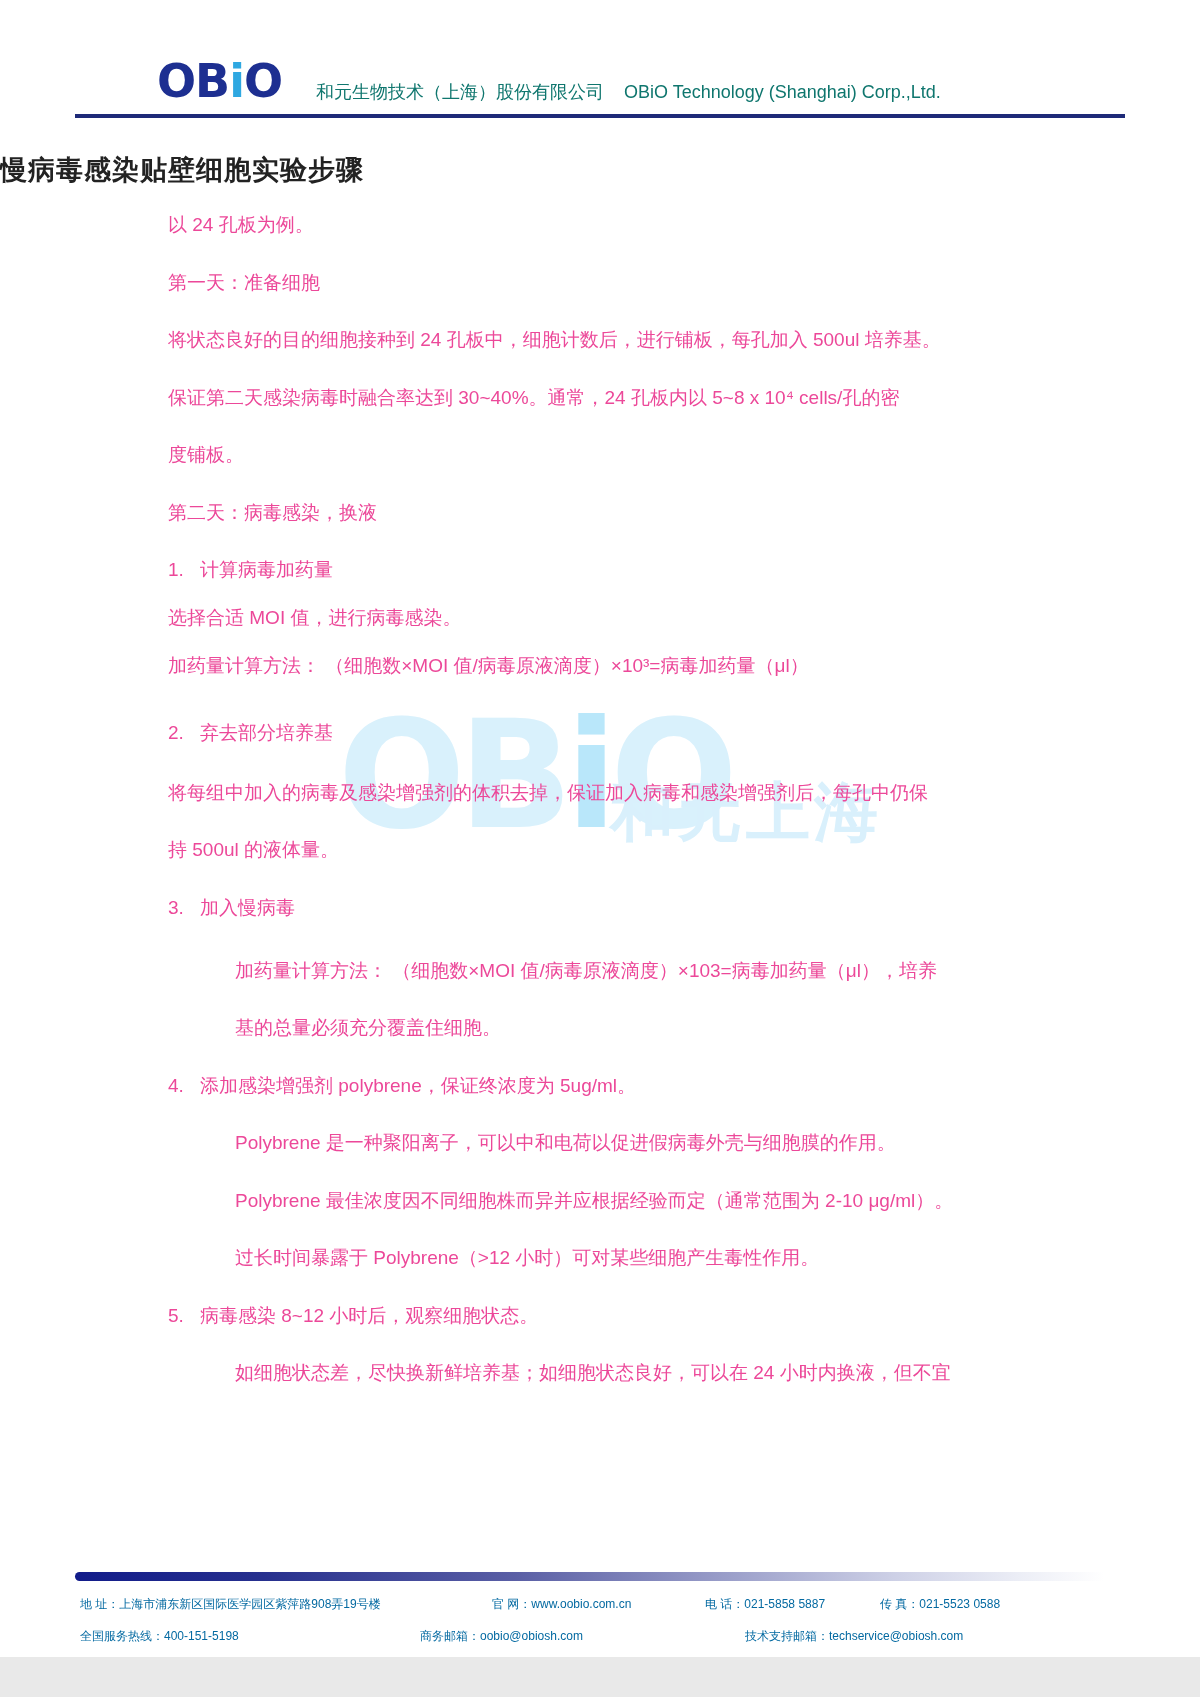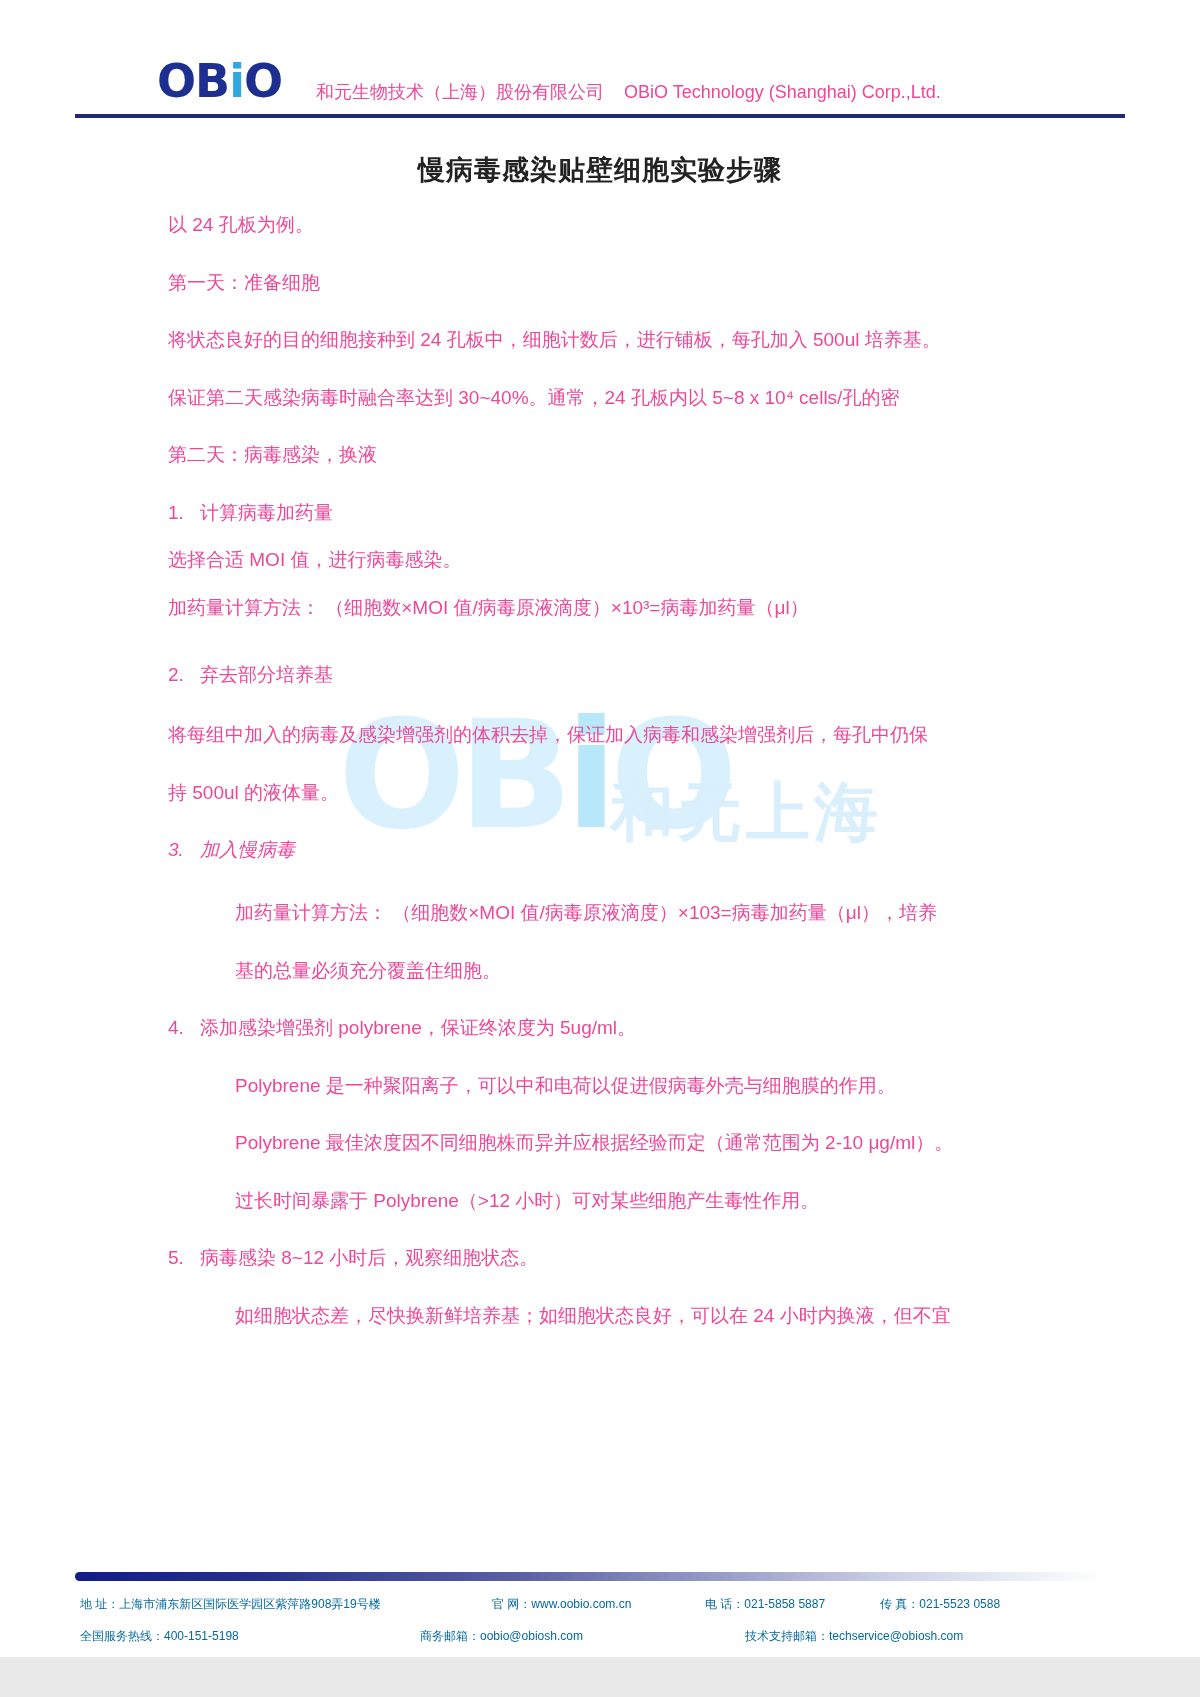--- a/index.html
+++ b/index.html
@@ -15,21 +15,21 @@
   .logo{
     position:absolute;left:157px;top:58px;
     font-size:46px;font-weight:bold;line-height:1;
     font-family:"DejaVu Sans","Liberation Sans",sans-serif;
     letter-spacing:-1px;
   }
   .lg-d{color:#1d2f91;}
   .lg-l{color:#2fa8e1;}
   .company{
     position:absolute;left:316px;top:80px;
-    font-size:18px;color:#ec4899;white-space:nowrap;
+    font-size:18px;color:#0f766e;white-space:nowrap;
   }
   .company-en{margin-left:20px;}
   .rule{
     position:absolute;left:75px;top:114px;
     width:1050px;height:4px;background:#1e2a78;
   }
   
   .watermark{position:absolute;left:0;top:0;width:100%;height:100%;z-index:1;pointer-events:none;}
   .wm-logo{
     position:absolute;left:338px;top:700px;
@@ -40,38 +40,38 @@
   .wm-d{color:#d9f1fc;}
   .wm-l{color:#b9e7fa;}
   .wm-cn{
     position:absolute;left:610px;top:780px;
     font-size:64px;font-weight:bold;line-height:1;
     color:#d9f0fc;letter-spacing:4px;white-space:nowrap;
   }
   
   .title{
     position:absolute;left:0;top:152px;width:100%;margin:0;
-    text-align:center;
+    text-align:left;
     font-size:27px;font-weight:bold;color:#222222;
     letter-spacing:1px;z-index:2;
   }
   
   .body-lines{position:absolute;left:0;top:212px;width:100%;z-index:2;}
   .line{
     box-sizing:border-box;height:57.5px;
     padding-left:168px;padding-right:60px;
     font-size:19px;line-height:25px;color:#ec4899;
     white-space:nowrap;
   }
   .line.indent{padding-left:200px;margin-left:35px;}
   .line .num{display:inline-block;width:32px;}
   .line.s-tight{height:47.75px;}
   .line.s-wide{height:67px;}
   .line.s-mid{height:60px;}
-  .line.s-wide2{height:63px;font-style:italic;}
+  .line.s-wide2{height:63px;}
   
   .grad{
     position:absolute;left:75px;top:1572px;
     width:1050px;height:9px;border-radius:5px;
     background:linear-gradient(to right,#121c8a 0%,#27308e 18%,#5a5fa5 42%,#9a9ec9 62%,#cdd0e6 78%,#eceef6 90%,#ffffff 98%);
     z-index:2;
   }
   .frow{position:absolute;left:0;width:100%;height:22px;z-index:2;}
   #footer-r1{top:1596px;}
   #footer-r2{top:1628px;}
@@ -97,20 +97,21 @@
     <div class="wm-cn">和元上海</div>
   </div>
 
   <h1 class="title">慢病毒感染贴壁细胞实验步骤</h1>
 
   <main class="body-lines" id="body-lines">
       <div class="line"><span>以 24 孔板为例。</span></div>
       <div class="line"><span>第一天：准备细胞</span></div>
       <div class="line"><span>将状态良好的目的细胞接种到 24 孔板中，细胞计数后，进行铺板，每孔加入 500ul 培养基。</span></div>
       <div class="line"><span>保证第二天感染病毒时融合率达到 30~40%。通常，24 孔板内以 5~8 x 10⁴ cells/孔的密</span></div>
+      <div class="line"><span>度铺板。</span></div>
       <div class="line"><span>第二天：病毒感染，换液</span></div>
       <div class="line s-tight"><span class="num">1.</span><span>计算病毒加药量</span></div>
       <div class="line s-tight"><span>选择合适 MOI 值，进行病毒感染。</span></div>
       <div class="line s-wide"><span>加药量计算方法： （细胞数×MOI 值/病毒原液滴度）×10³=病毒加药量（μl）</span></div>
       <div class="line s-mid"><span class="num">2.</span><span>弃去部分培养基</span></div>
       <div class="line"><span>将每组中加入的病毒及感染增强剂的体积去掉，保证加入病毒和感染增强剂后，每孔中仍保</span></div>
       <div class="line"><span>持 500ul 的液体量。</span></div>
       <div class="line s-wide2"><span class="num">3.</span><span>加入慢病毒</span></div>
       <div class="line indent"><span>加药量计算方法： （细胞数×MOI 值/病毒原液滴度）×103=病毒加药量（μl），培养</span></div>
       <div class="line indent"><span>基的总量必须充分覆盖住细胞。</span></div>

